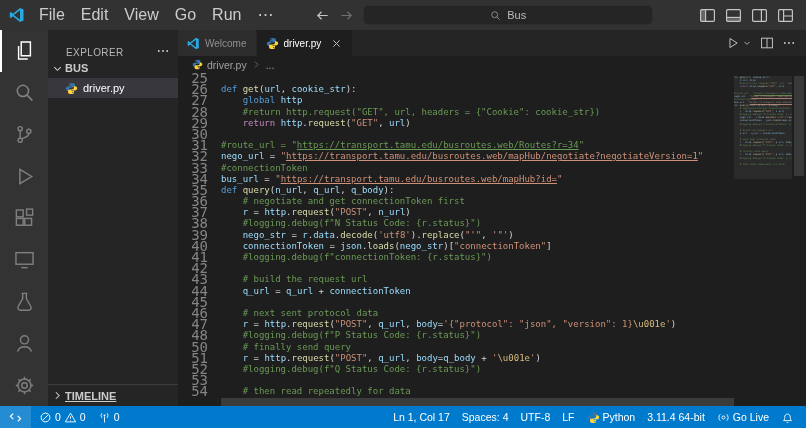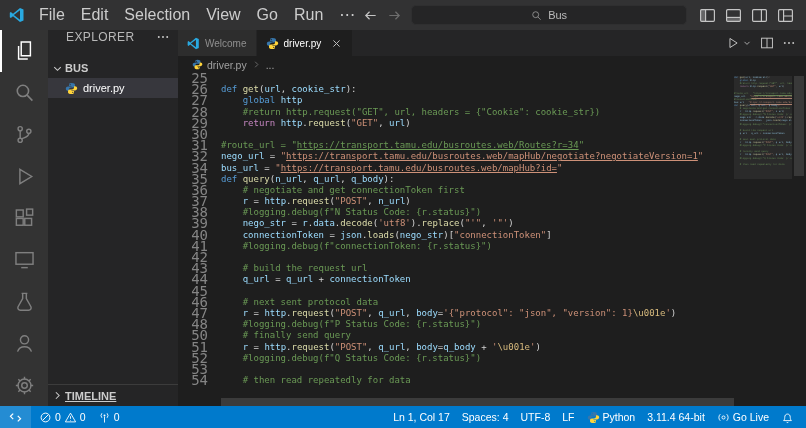--- a/index.html
+++ b/index.html
@@ -24,21 +24,21 @@
 
   
   .main{flex:1;display:flex;min-height:0;}
   .activitybar{width:48px;flex:none;background:var(--c-activitybar_bg);display:flex;flex-direction:column;}
   .ab-item{height:42px;display:flex;align-items:center;justify-content:center;color:#7f7f7f;border-left:2px solid transparent;border-right:2px solid transparent;}
   .ab-item .icon{width:21px;height:21px;}
   .ab-item.active{color:#ffffff;border-left-color:#ffffff;}
   .ab-bottom{margin-top:auto;}
 
   .sidebar{width:130px;flex:none;background:var(--c-sidebar_bg);display:flex;flex-direction:column;font-size:11px;min-height:0;}
-  .sb-header{height:28px;flex:none;display:flex;align-items:flex-start;padding:0 8px 0 18px;color:#b8b8b8;font-size:12px;letter-spacing:.4px;}
+  .sb-header{height:28px;flex:none;display:flex;align-items:flex-end;padding:0 8px 0 18px;color:#b8b8b8;font-size:10px;letter-spacing:.4px;}
   .sb-more{margin-left:auto;width:14px;height:14px;color:#cccccc;}
   .sb-section{height:20px;flex:none;display:flex;align-items:center;gap:1px;font-weight:bold;color:#cccccc;padding-left:3px;}
   .chev{width:13px;height:13px;color:#cccccc;flex:none;}
   .file-item{height:20px;flex:none;display:flex;align-items:center;gap:5px;padding-left:17px;color:#cccccc;}
   .file-item.selected{background:#37373d;color:#ffffff;}
   .file-item .icon{width:13px;height:13px;flex:none;}
   .sb-timeline{margin-top:auto;height:22px;flex:none;display:flex;align-items:center;gap:1px;font-weight:bold;border-top:1px solid #3c3c3c;padding-left:3px;color:#cccccc;text-decoration:underline;}
 
   .editor{flex:1;display:flex;flex-direction:column;min-width:0;background:var(--c-editor_bg);}
   .tabbar{height:26px;flex:none;background:#252526;display:flex;align-items:stretch;}
@@ -87,21 +87,20 @@
 
   <div class="titlebar" data-name="title-bar">
     <span class="icon logo" data-name="vscode-logo-icon">
         <svg viewBox="0 0 16 16">
           <path style="fill:var(--c-vscode_blue)" fill-rule="evenodd" d="M11 1l3.5 1.5v11L11 15 4 9.2 1.8 11 .8 10.2V5.8L1.8 5 4 6.8zM4.8 8L11 12.7V3.3z"></path>
         </svg>
       </span>
     <div class="menus" id="menus" data-name="menu-bar">
         <span class="menu-item" data-name="menu-file">File</span>
         <span class="menu-item" data-name="menu-edit">Edit</span>
-        <span class="menu-item" data-name="menu-selection">Selection</span>
         <span class="menu-item" data-name="menu-view">View</span>
         <span class="menu-item" data-name="menu-go">Go</span>
         <span class="menu-item" data-name="menu-run">Run</span>
         <span class="menu-item" data-name="menu-more">⋯</span>
       </div>
     <div class="tb-center" data-name="command-center">
       <div class="nav" id="nav" data-name="history-navigation">
           <span class="icon" data-name="back-arrow-icon">
             <svg viewBox="0 0 16 16" fill="none" stroke="currentColor" stroke-width="1.3">
               <path d="M13.5 8h-10M7 4L3 8l4 4"></path>
@@ -345,20 +344,21 @@
       <div class="codewrap" data-name="code-editor">
         <div class="lines" id="codelines" data-name="code-lines">
             <div class="line" data-name="code-line"><span class="ln" data-name="line-number">25</span><span class="lc" data-name="code-text"></span></div>
             <div class="line" data-name="code-line"><span class="ln" data-name="line-number">26</span><span class="lc" data-name="code-text"><span class="tk-kw">def</span><span class="tk-pl"> </span><span class="tk-fn">get</span><span class="tk-pu">(</span><span class="tk-va">url</span><span class="tk-pu">, </span><span class="tk-va">cookie_str</span><span class="tk-pu">):</span></span></div>
             <div class="line" data-name="code-line"><span class="ln" data-name="line-number">27</span><span class="lc" data-name="code-text"><span class="tk-pl">    </span><span class="tk-kw">global</span><span class="tk-pl"> </span><span class="tk-va">http</span></span></div>
             <div class="line" data-name="code-line"><span class="ln" data-name="line-number">28</span><span class="lc" data-name="code-text"><span class="tk-co">    #return http.request("GET", url, headers = {"Cookie": cookie_str})</span></span></div>
             <div class="line" data-name="code-line"><span class="ln" data-name="line-number">29</span><span class="lc" data-name="code-text"><span class="tk-pl">    </span><span class="tk-ct">return</span><span class="tk-pl"> </span><span class="tk-va">http</span><span class="tk-pu">.</span><span class="tk-fn">request</span><span class="tk-pu">(</span><span class="tk-st">"GET"</span><span class="tk-pu">, </span><span class="tk-va">url</span><span class="tk-pu">)</span></span></div>
             <div class="line" data-name="code-line"><span class="ln" data-name="line-number">30</span><span class="lc" data-name="code-text"></span></div>
             <div class="line" data-name="code-line"><span class="ln" data-name="line-number">31</span><span class="lc" data-name="code-text"><span class="tk-co">#route_url = "</span><span class="tk-co tk-u">https://transport.tamu.edu/busroutes.web/Routes?r=34</span><span class="tk-co">"</span></span></div>
             <div class="line" data-name="code-line"><span class="ln" data-name="line-number">32</span><span class="lc" data-name="code-text"><span class="tk-va">nego_url</span><span class="tk-pu"> = </span><span class="tk-st">"</span><span class="tk-st tk-u">https://transport.tamu.edu/busroutes.web/mapHub/negotiate?negotiateVersion=1</span><span class="tk-st">"</span></span></div>
+            <div class="line" data-name="code-line"><span class="ln" data-name="line-number">33</span><span class="lc" data-name="code-text"><span class="tk-co">#connectionToken</span></span></div>
             <div class="line" data-name="code-line"><span class="ln" data-name="line-number">34</span><span class="lc" data-name="code-text"><span class="tk-va">bus_url</span><span class="tk-pu"> = </span><span class="tk-st">"</span><span class="tk-st tk-u">https://transport.tamu.edu/busroutes.web/mapHub?id=</span><span class="tk-st">"</span></span></div>
             <div class="line" data-name="code-line"><span class="ln" data-name="line-number">35</span><span class="lc" data-name="code-text"><span class="tk-kw">def</span><span class="tk-pl"> </span><span class="tk-fn">query</span><span class="tk-pu">(</span><span class="tk-va">n_url</span><span class="tk-pu">, </span><span class="tk-va">q_url</span><span class="tk-pu">, </span><span class="tk-va">q_body</span><span class="tk-pu">):</span></span></div>
             <div class="line" data-name="code-line"><span class="ln" data-name="line-number">36</span><span class="lc" data-name="code-text"><span class="tk-co">    # negotiate and get connectionToken first</span></span></div>
             <div class="line" data-name="code-line"><span class="ln" data-name="line-number">37</span><span class="lc" data-name="code-text"><span class="tk-pl">    </span><span class="tk-va">r</span><span class="tk-pu"> = </span><span class="tk-va">http</span><span class="tk-pu">.</span><span class="tk-fn">request</span><span class="tk-pu">(</span><span class="tk-st">"POST"</span><span class="tk-pu">, </span><span class="tk-va">n_url</span><span class="tk-pu">)</span></span></div>
             <div class="line" data-name="code-line"><span class="ln" data-name="line-number">38</span><span class="lc" data-name="code-text"><span class="tk-co">    #logging.debug(f"N Status Code: {r.status}")</span></span></div>
             <div class="line" data-name="code-line"><span class="ln" data-name="line-number">39</span><span class="lc" data-name="code-text"><span class="tk-pl">    </span><span class="tk-va">nego_str</span><span class="tk-pu"> = </span><span class="tk-va">r</span><span class="tk-pu">.</span><span class="tk-va">data</span><span class="tk-pu">.</span><span class="tk-fn">decode</span><span class="tk-pu">(</span><span class="tk-st">'utf8'</span><span class="tk-pu">).</span><span class="tk-fn">replace</span><span class="tk-pu">(</span><span class="tk-st">"'"</span><span class="tk-pu">, </span><span class="tk-st">'"'</span><span class="tk-pu">)</span></span></div>
             <div class="line" data-name="code-line"><span class="ln" data-name="line-number">40</span><span class="lc" data-name="code-text"><span class="tk-pl">    </span><span class="tk-va">connectionToken</span><span class="tk-pu"> = </span><span class="tk-va">json</span><span class="tk-pu">.</span><span class="tk-fn">loads</span><span class="tk-pu">(</span><span class="tk-va">nego_str</span><span class="tk-pu">)[</span><span class="tk-st">"connectionToken"</span><span class="tk-pu">]</span></span></div>
             <div class="line" data-name="code-line"><span class="ln" data-name="line-number">41</span><span class="lc" data-name="code-text"><span class="tk-co">    #logging.debug(f"connectionToken: {r.status}")</span></span></div>
             <div class="line" data-name="code-line"><span class="ln" data-name="line-number">42</span><span class="lc" data-name="code-text"></span></div>
             <div class="line" data-name="code-line"><span class="ln" data-name="line-number">43</span><span class="lc" data-name="code-text"><span class="tk-co">    # build the request url</span></span></div>

